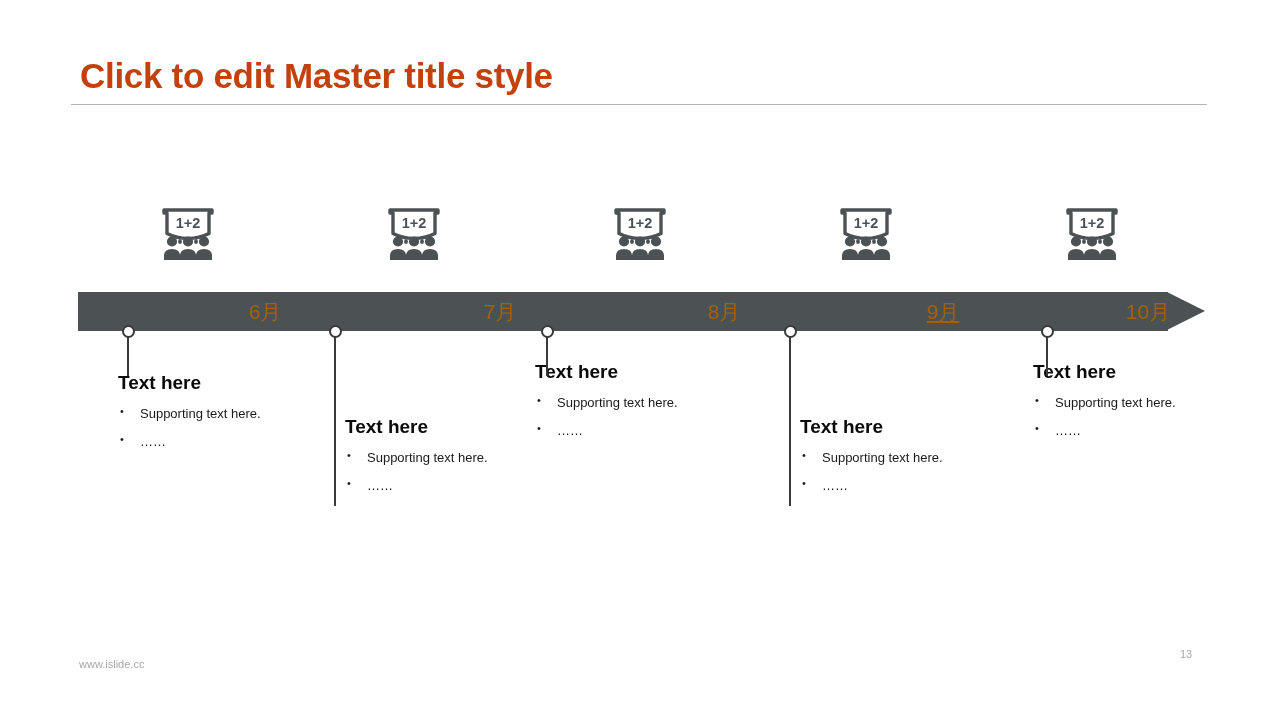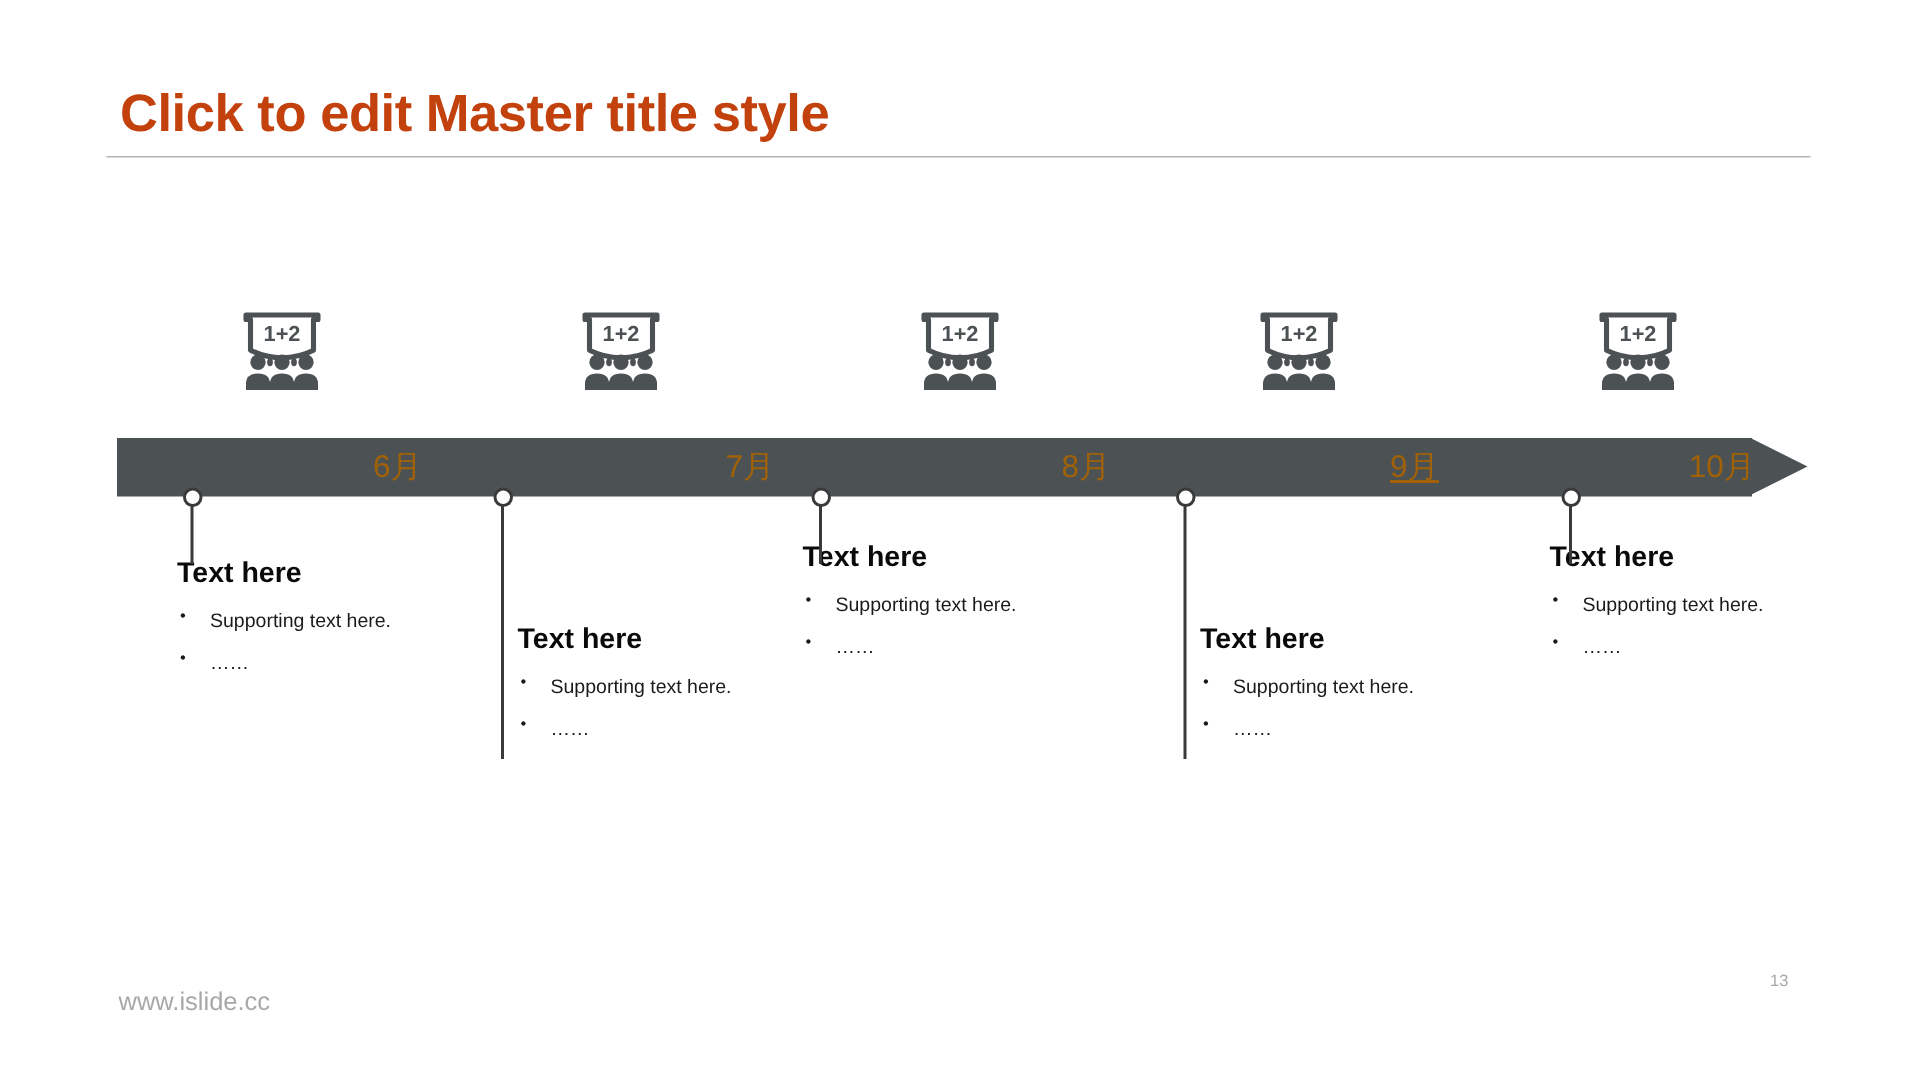--- a/index.html
+++ b/index.html
@@ -133,21 +133,21 @@
     top: -1px;
     font-size: 11px;
     color: #1a1a1a;
   }
 
   
   #footer-url {
     position: absolute;
     left: 79px;
     top: 658px;
-    font-size: 17px;
+    font-size: 11px;
     color: #a8a8a8;
   }
   #footer-page {
     position: absolute;
     left: 1180px;
     top: 648px;
     font-size: 11px;
     color: #a8a8a8;
   }
 </style>

